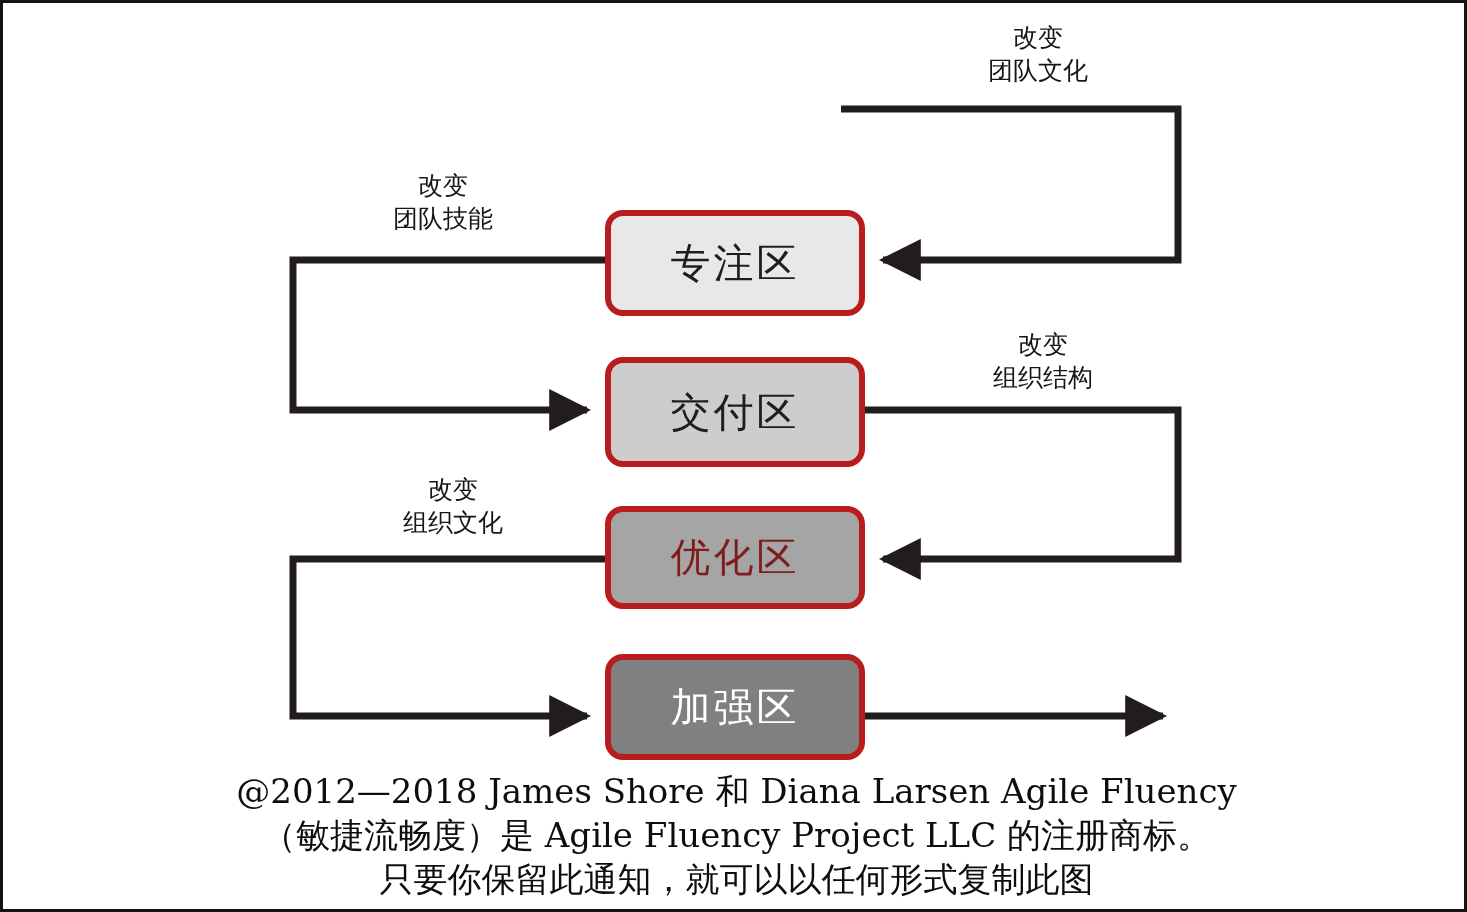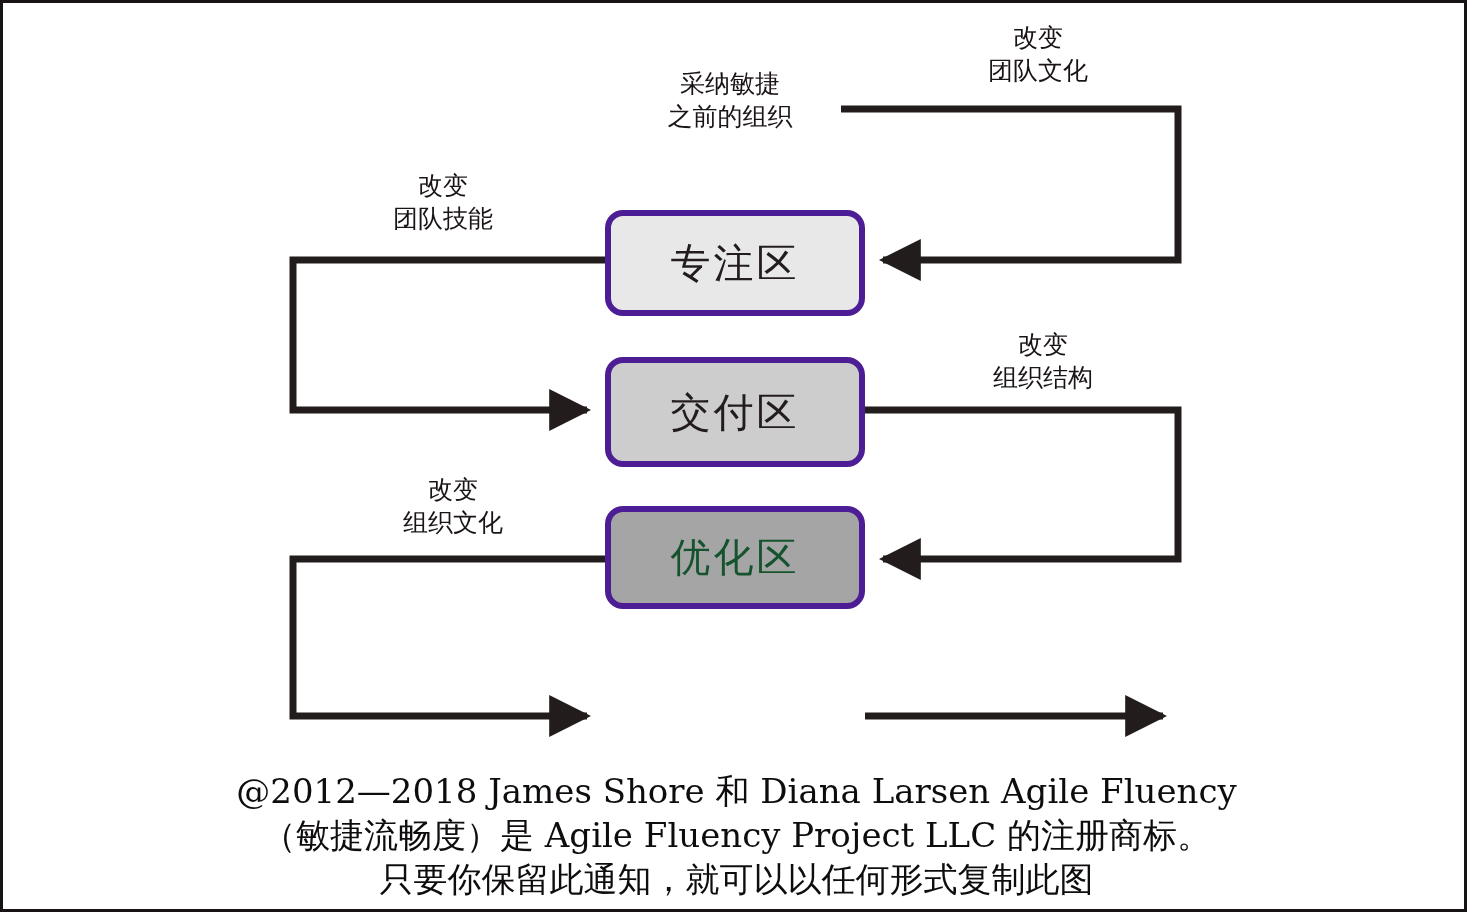--- a/index.html
+++ b/index.html
@@ -20,32 +20,32 @@
   #wires {
     position: absolute;
     left: 0;
     top: 0;
     width: 1467px;
     height: 912px;
   }
   .zone-box {
     position: absolute;
     box-sizing: border-box;
-    border: 6px solid #4c1d95;
+    border: 6px solid #b91c1c;
     border-radius: 18px;
     display: flex;
     align-items: center;
     justify-content: center;
     font-size: 40px;
     letter-spacing: 3px;
     font-family: "DejaVu Sans", "Liberation Sans", sans-serif;
   }
   .zone-1 { left: 602px; top: 207px; width: 260px; height: 106px; background: #e8e8e8; color: #231c1c; }
   .zone-2 { left: 602px; top: 354px; width: 260px; height: 110px; background: #cdcdcd; color: #231c1c; }
-  .zone-3 { left: 602px; top: 503px; width: 260px; height: 103px; background: #a5a5a5; color: #14532d; }
+  .zone-3 { left: 602px; top: 503px; width: 260px; height: 103px; background: #a5a5a5; color: #7f1d1d; }
   .zone-4 { left: 602px; top: 651px; width: 260px; height: 106px; background: #808080; color: #ffffff; }
 
   .edge-label {
     position: absolute;
     font-size: 25px;
     line-height: 1.32;
     color: #1a1415;
     text-align: center;
     white-space: pre-line;
     font-family: "DejaVu Sans", "Liberation Sans", sans-serif;
@@ -85,38 +85,37 @@
 
     <path d="M 602 257 L 290 257 L 290 407 L 584 407" fill="none" stroke="#231c1c" stroke-width="7" marker-end="url(#arrow)"></path>
 
     <path d="M 862 407 L 1175 407 L 1175 556 L 880 556" fill="none" stroke="#231c1c" stroke-width="7" marker-end="url(#arrow)"></path>
 
     <path d="M 602 556 L 290 556 L 290 713 L 584 713" fill="none" stroke="#231c1c" stroke-width="7" marker-end="url(#arrow)"></path>
 
     <path d="M 862 713 L 1160 713" fill="none" stroke="#231c1c" stroke-width="7" marker-end="url(#arrow)"></path>
   </svg>
 
-  <div class="edge-label lbl-pre">采纳敏捷
-之前的组织</div>
 
   <div class="edge-label lbl-culture">改变
 团队文化</div>
 
   <div class="edge-label lbl-skills">改变
 团队技能</div>
 
   <div class="edge-label lbl-struct">改变
 组织结构</div>
 
   <div class="edge-label lbl-orgcult">改变
 组织文化</div>
 
   <div class="zone-box zone-1">专注区</div>
   <div class="zone-box zone-2">交付区</div>
   <div class="zone-box zone-3">优化区</div>
+  <div class="zone-box zone-4">加强区</div>
 
   <div class="caption">
     <div>@2012—2018 James Shore 和 Diana Larsen Agile Fluency</div>
     <div>（敏捷流畅度）是 Agile Fluency Project LLC 的注册商标。</div>
     <div>只要你保留此通知，就可以以任何形式复制此图</div>
   </div>
 
 </div>
 
 </body></html>

